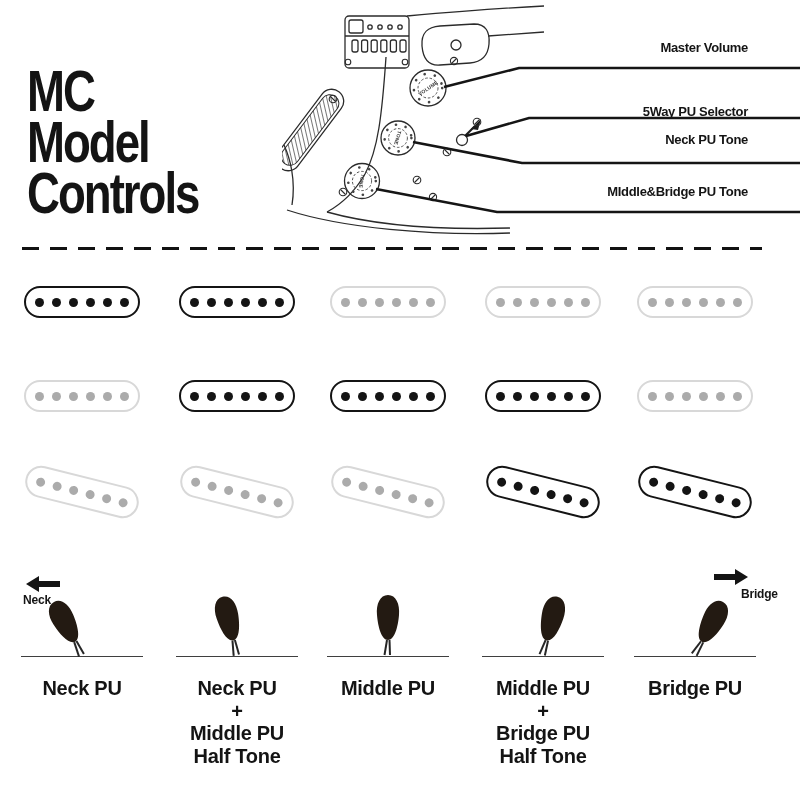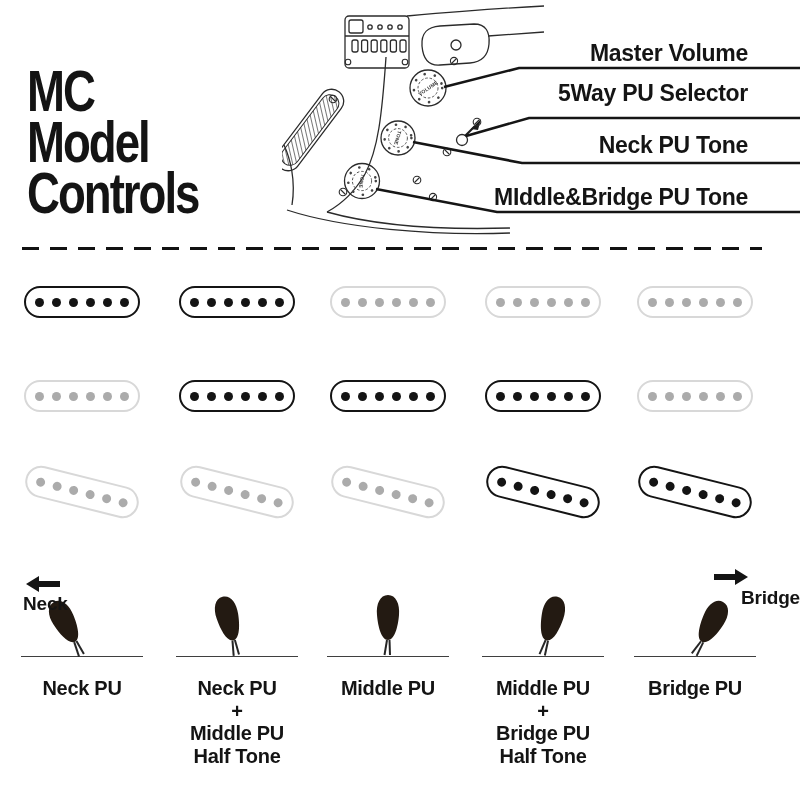--- a/index.html
+++ b/index.html
@@ -11,23 +11,23 @@
   
   .title{
     position:absolute;left:27px;top:28px;
     font-size:57px;font-weight:bold;line-height:51px;letter-spacing:-2.5px;
     transform:scaleX(0.8);transform-origin:left top;white-space:nowrap;
   }
   .title span{display:block;}
   
   .callout-label{
     position:absolute;right:52px;text-align:left;
-    font-size:23px;font-weight:bold;letter-spacing:-0.3px;white-space:nowrap;
-  }
-  #co0{top:40px;} #co1{top:80px;} #co2{top:132px;} #co3{top:184px;}
+    font-size:13px;font-weight:bold;letter-spacing:-0.3px;white-space:nowrap;
+  }
+  #co0{top:40px;} #co1{top:104px;} #co2{top:132px;} #co3{top:184px;}
   
   .art-svg{position:absolute;left:282px;top:0;}
   .overlay-svg{position:absolute;left:0;top:0;pointer-events:none;}
   .line{stroke:#2b2b2b;stroke-width:1.3;fill:none;}
   .callout-line{stroke:#151515;stroke-width:2.6;fill:none;}
   .knob-text{font-size:5px;font-weight:bold;fill:#333;letter-spacing:.2px;}
   
   .divider{
     position:absolute;top:247px;left:22px;width:740px;height:3px;
     background:repeating-linear-gradient(90deg,#121212 0 17px,transparent 17px 28px);
@@ -49,21 +49,21 @@
   .lever{position:absolute;left:47px;top:322px;width:56px;height:66px;transform-origin:50% 95%;}
   .pos-label{
     position:absolute;top:407px;left:-10px;width:170px;text-align:center;
     font-size:20px;font-weight:bold;line-height:22.5px;letter-spacing:-0.3px;
   }
   .pos-label span{display:block;}
   
   .dir-arrow{position:absolute;}
   #neck-arrow{left:26px;top:576px;}
   #bridge-arrow{left:714px;top:569px;}
-  .dir-label{position:absolute;font-size:19px;font-weight:bold;letter-spacing:-0.2px;}
+  .dir-label{position:absolute;font-size:12px;font-weight:bold;letter-spacing:-0.2px;}
   #neck-label{left:23px;top:593px;}
   #bridge-label{left:741px;top:587px;}
 </style>
 </head>
 <body>
 
 <h1 class="title">
   <span>MC</span>
   <span>Model</span>
   <span>Controls</span>

